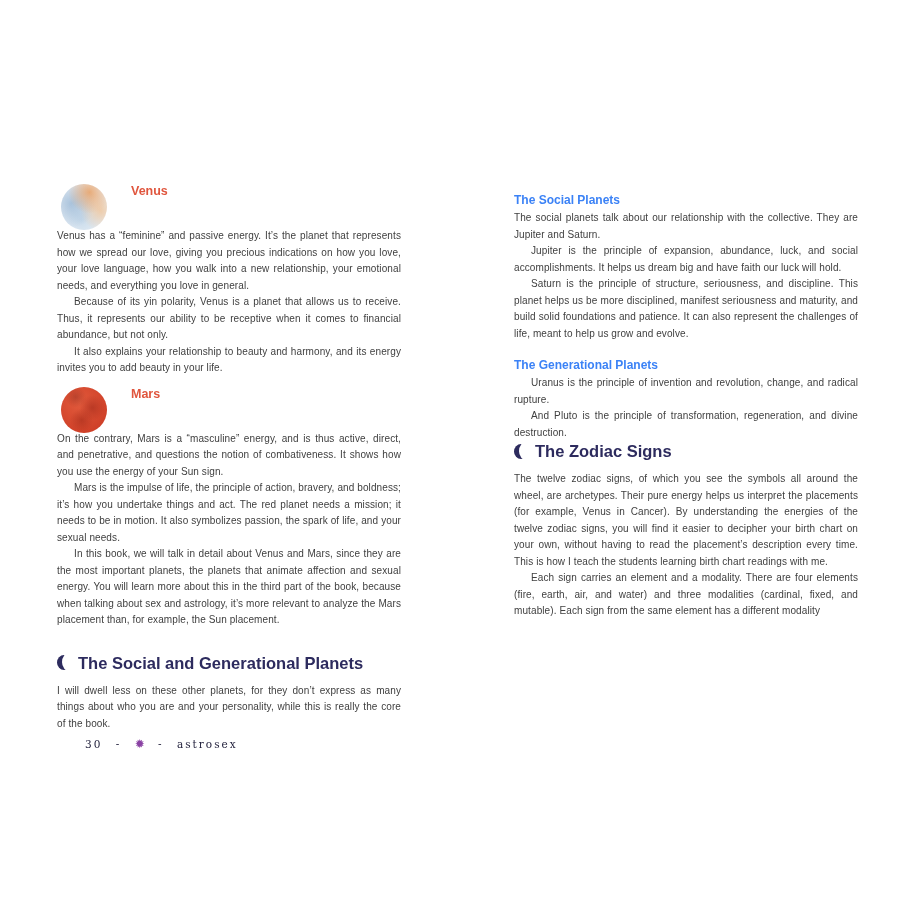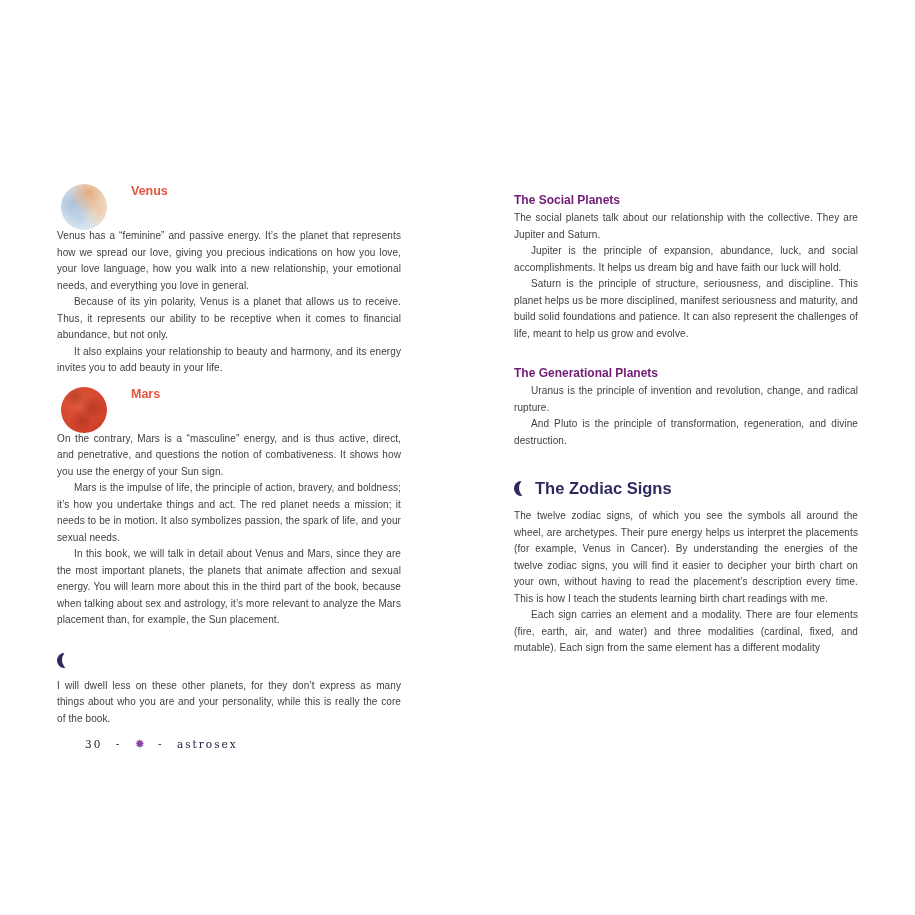--- a/index.html
+++ b/index.html
@@ -38,31 +38,31 @@
       radial-gradient(circle at 32% 22%, rgba(120,35,25,0.35) 0%, rgba(120,35,25,0) 22%),
       radial-gradient(circle at 68% 45%, rgba(160,40,25,0.55) 0%, rgba(160,40,25,0) 32%),
       radial-gradient(circle at 45% 72%, rgba(150,35,20,0.45) 0%, rgba(150,35,20,0) 28%),
       radial-gradient(circle at 40% 35%, #e25a3c 0%, #ce3f27 78%);
   }
   .planet-label{
     color:#e0563e;font-weight:bold;font-size:12.5px;padding-bottom:3px;
   }
 
   .red-heading{
-    margin:0;color:#701a75;font-weight:bold;font-size:12px;line-height:14px;
+    margin:0;color:#3b82f6;font-weight:bold;font-size:12px;line-height:14px;
   }
   .red-heading.first{margin-top:193px;}
-  .red-heading.second{margin-top:24px;}
+  .red-heading.second{margin-top:16px;}
 
   .navy-heading{
     margin:0;color:#2d2b5e;font-weight:bold;font-size:16.5px;line-height:20px;
     display:flex;align-items:center;gap:7px;
   }
   .navy-heading.sg{margin-top:24px;}
-  .navy-heading.zodiac{margin-top:29px;}
+  .navy-heading.zodiac{}
 
   .moon{
     position:relative;width:14px;height:15px;display:inline-block;
     overflow:hidden;flex:0 0 auto;
   }
   .moon::before{content:"";position:absolute;inset:0;border-radius:50%;background:#2d2b5e;}
   .moon::after{content:"";position:absolute;left:5px;top:-2px;width:14px;height:18px;border-radius:50%;background:#ffffff;}
 
   .mt2{margin-top:10px;}
   .mt3{margin-top:3px;}
@@ -104,20 +104,21 @@
       <span class="planet-label">Mars</span>
     </div>
     <div class="body-text mtneg">
       <p>On the contrary, Mars is a “masculine” energy, and is thus active, direct, and penetrative, and questions the notion of combativeness. It shows how you use the energy of your Sun sign.</p>
       <p class="indent">Mars is the impulse of life, the principle of action, bravery, and boldness; it’s how you undertake things and act. The red planet needs a mission; it needs to be in motion. It also symbolizes passion, the spark of life, and your sexual needs.</p>
       <p class="indent">In this book, we will talk in detail about Venus and Mars, since they are the most important planets, the planets that animate affection and sexual energy. You will learn more about this in the third part of the book, because when talking about sex and astrology, it’s more relevant to analyze the Mars placement than, for example, the Sun placement.</p>
     </div>
 
     <h2 class="navy-heading sg">
       <span class="moon"></span>
+      <span>The Social and Generational Planets</span>
     </h2>
     <div class="body-text mt2">
       <p>I will dwell less on these other planets, for they don’t express as many things about who you are and your personality, while this is really the core of the book.</p>
     </div>
 
     <div class="footer fl">
       <span>30</span>
       <span class="sep">-</span>
       <span class="star">✹</span>
       <span class="sep">-</span>

